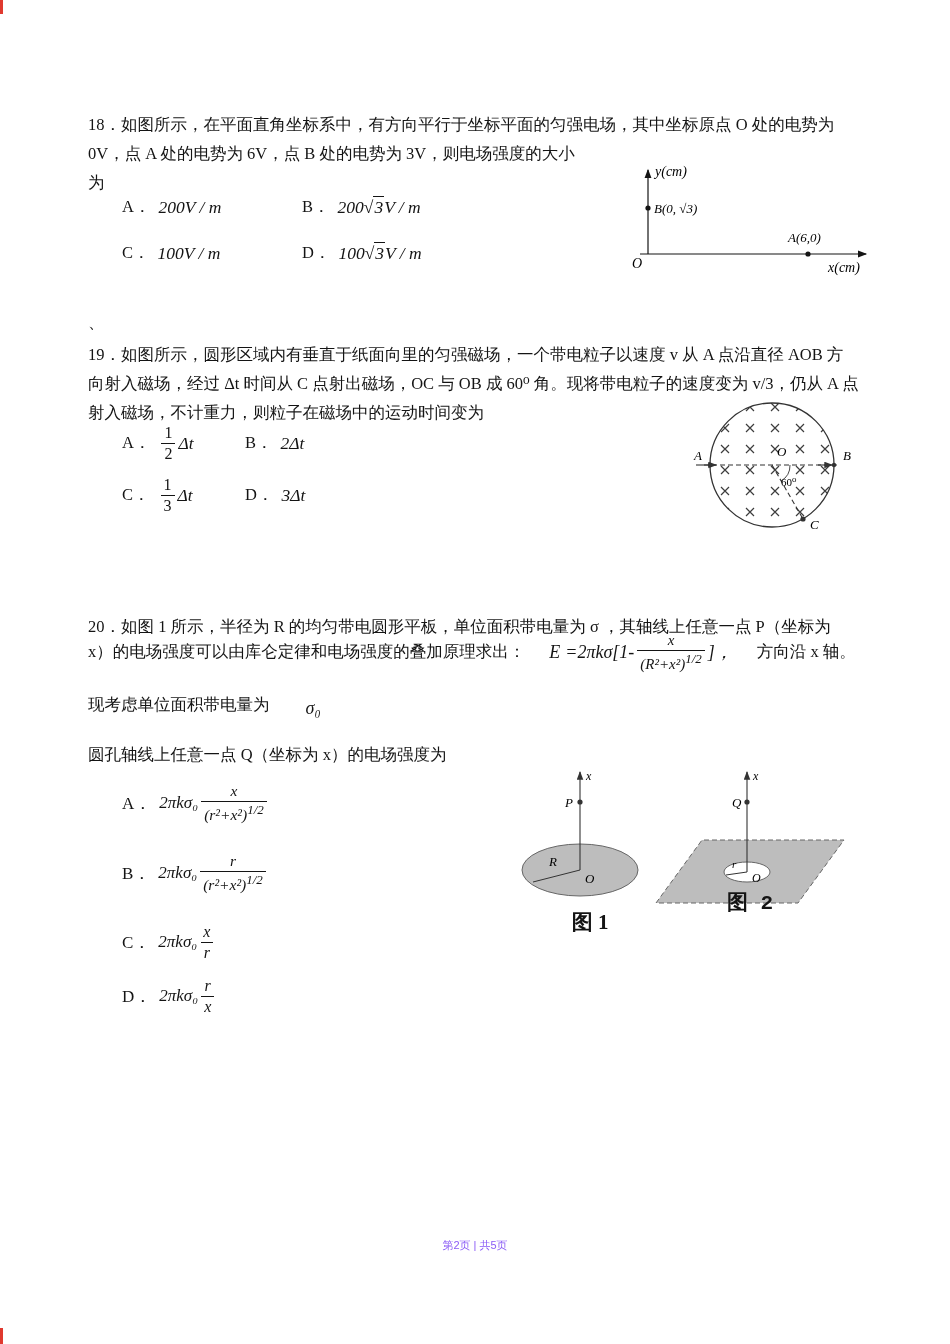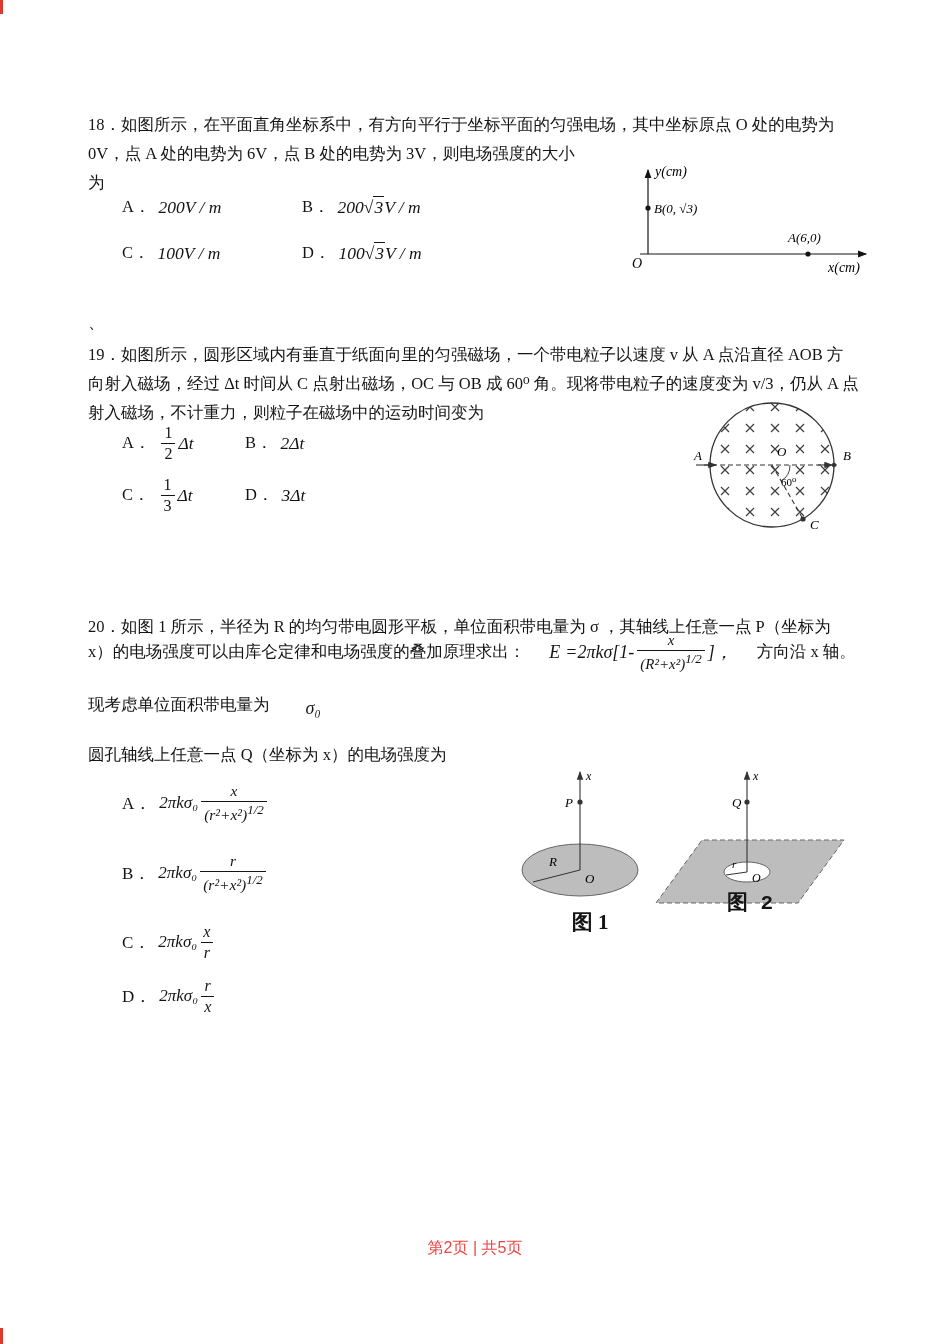--- a/index.html
+++ b/index.html
@@ -26,21 +26,21 @@
   .frac .den { border-top:1.2px solid #141414; padding:0 3px; }
   .frac sup { font-size:13px; }
   .q19frac { font-size:16px; }
   .flexline { display:flex; align-items:center;gap:18px; }
   .formula { font-size:18px; font-style:italic; display:inline-flex; align-items:center; margin:0 6px; }
   .formula .frac { font-size:15px; }
   .sigma0 { font-size:18px; font-style:italic; margin:0 18px; position:relative; top:3px; }
   .q20opt { display:flex; align-items:center; font-size:17px; }
   .q20opt .coef { font-style:italic; }
   .caption { text-align:center; font-weight:600; font-size:21px; }
-  .footer { position:absolute; left:0; top:1238px; width:100%; text-align:center; font-size:16px; color:#ef4444; font-family:"Liberation Sans","DejaVu Sans",sans-serif; }
+  .footer { position:absolute; left:0; top:1238px; width:100%; text-align:center; font-size:11px; color:#8b5cf6; font-family:"Liberation Sans","DejaVu Sans",sans-serif; }
   svg { font-family:"Liberation Serif","DejaVu Serif",serif; }
   .cropmark { position:absolute; width:3px; background:#e0392f; }
 </style>
 </head>
 <body>
 
 <div class="page">
 
   <div class="cropmark" style="left:0; top:0; height:14px;"></div>
   <div class="cropmark" style="left:0; top:1328px; height:16px;"></div>

